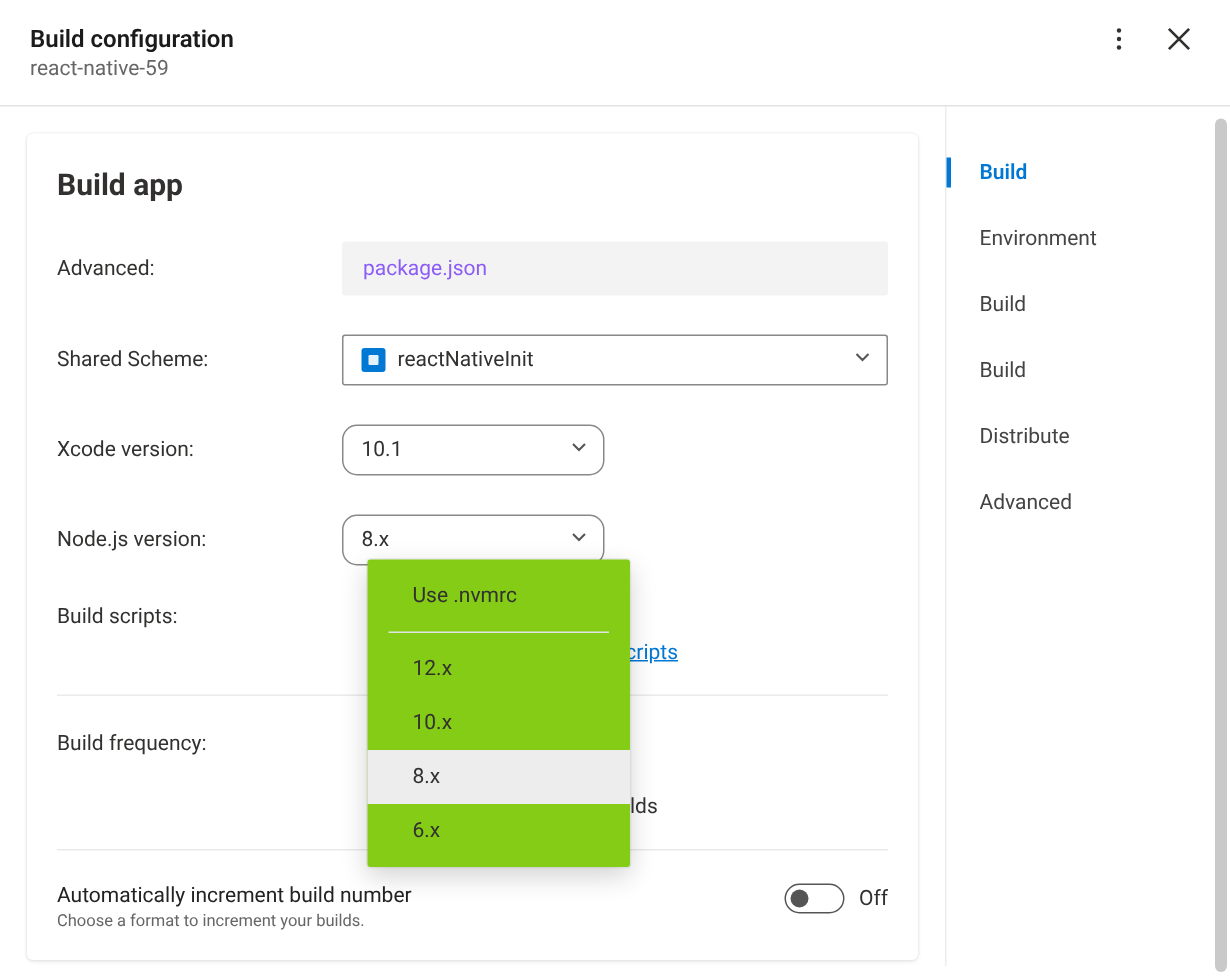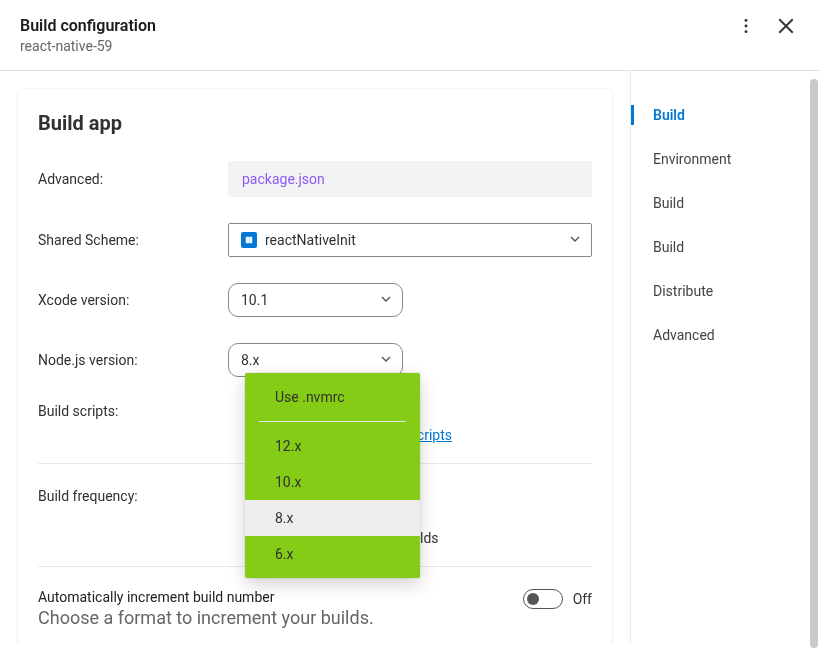--- a/index.html
+++ b/index.html
@@ -96,21 +96,21 @@
 
     .divider { border: none; border-top: 1px solid #eaeaea; margin: 6px 0 22px 0; }
 
     .freq-section { display: flex; flex-direction: column; }
     .freq-options { display: flex; flex-direction: column; gap: 10px; }
     .radio-line { display: flex; align-items: center; gap: 6px; font-size: 14px; color: #333; }
 
     .auto-row { display: flex; align-items: flex-start; justify-content: space-between; margin-top: 4px; }
     .auto-left { display: flex; flex-direction: column; }
     .auto-title { font-size: 14px; color: #222; }
-    .auto-sub { font-size: 18px; color: #666; margin-top: 2px; }
+    .auto-sub { font-size: 11px; color: #666; margin-top: 2px; }
     .toggle-wrap { display: flex; align-items: center; gap: 10px; }
     .toggle {
       width: 40px; height: 20px; border: 1px solid #555; border-radius: 10px; position: relative; background: #fff; cursor: pointer;
     }
     .toggle::after {
       content: ""; position: absolute; left: 3px; top: 3px; width: 12px; height: 12px; background: #555; border-radius: 50%;
     }
 
     
     .dropdown {

